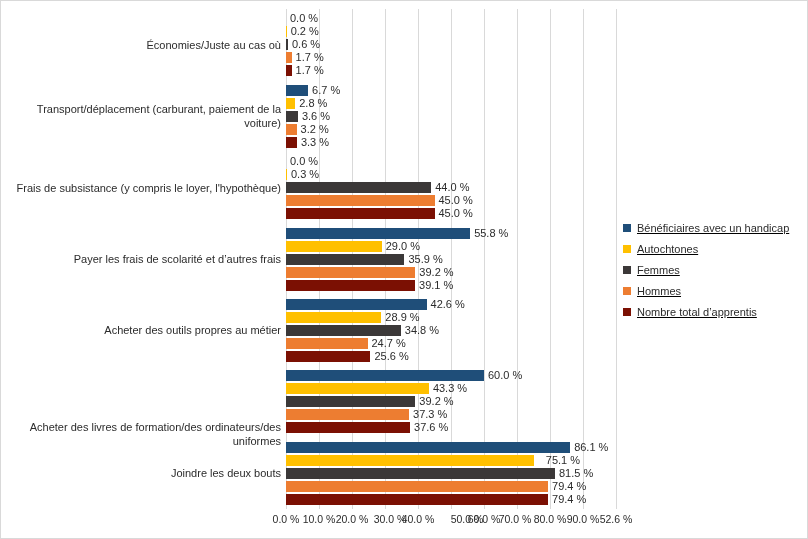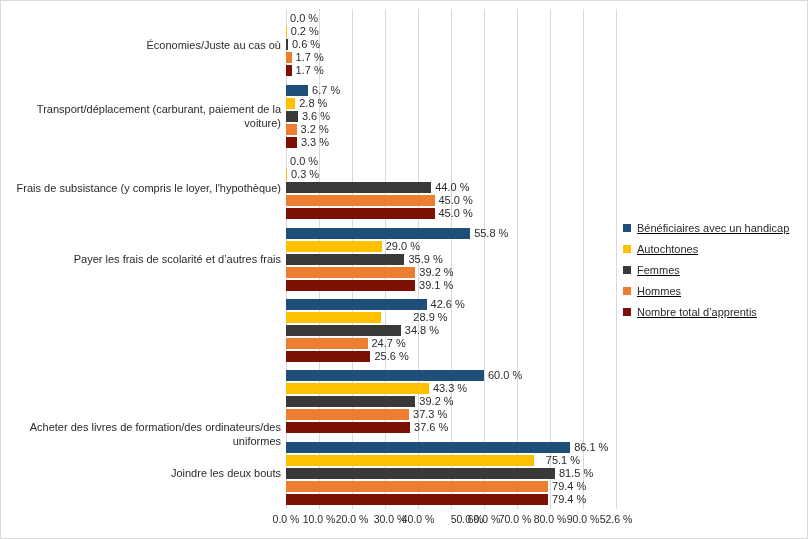--- a/index.html
+++ b/index.html
@@ -132,20 +132,21 @@
 </head>
 <body>
 
 <div id="chart-root">
 
   <div id="cat-label-col">
       <div class="cat-label" style="top: 28.7143px;">Économies/Juste au cas où</div>
       <div class="cat-label" style="top: 93.1429px;">Transport/déplacement (carburant, paiement de la voiture)</div>
       <div class="cat-label" style="top: 171.571px;">Frais de subsistance (y compris le loyer, l'hypothèque)</div>
       <div class="cat-label" style="top: 243px;">Payer les frais de scolarité et d’autres frais</div>
+      <div class="cat-label" style="top: 314.429px;">Acheter des outils propres  au métier</div>
       <div class="cat-label" style="top: 378.857px; margin-top: 32px;">Acheter des livres de formation/des ordinateurs/des uniformes</div>
       <div class="cat-label" style="top: 457.286px;">Joindre les deux bouts</div>
     </div>
 
   <div id="plot-area">
     <div class="axis-line"></div>
   <div class="gridline" style="left: 0px;"></div>
       <div class="gridline" style="left: 33px;"></div>
       <div class="gridline" style="left: 66px;"></div>
       <div class="gridline" style="left: 99px;"></div>
@@ -242,21 +243,21 @@
           <span class="bar-label" style="left: 133.03px;">39.1 %</span>
         </div>
       </div>
       <div class="cat-group" style="top: 289.929px;">
         <div class="bar-row">
           <div class="bar" style="width: 140.58px; background: rgb(31, 78, 121);"></div>
           <span class="bar-label" style="left: 144.58px;">42.6 %</span>
         </div>
         <div class="bar-row">
           <div class="bar" style="width: 95.37px; background: rgb(255, 192, 0);"></div>
-          <span class="bar-label" style="left: 99.37px; padding-left: 28px;">28.9 %</span>
+          <span class="bar-label" style="left: 99.37px;">28.9 %</span>
         </div>
         <div class="bar-row">
           <div class="bar" style="width: 114.84px; background: rgb(59, 56, 56);"></div>
           <span class="bar-label" style="left: 118.84px;">34.8 %</span>
         </div>
         <div class="bar-row">
           <div class="bar" style="width: 81.51px; background: rgb(237, 125, 49);"></div>
           <span class="bar-label" style="left: 85.51px;">24.7 %</span>
         </div>
         <div class="bar-row">

